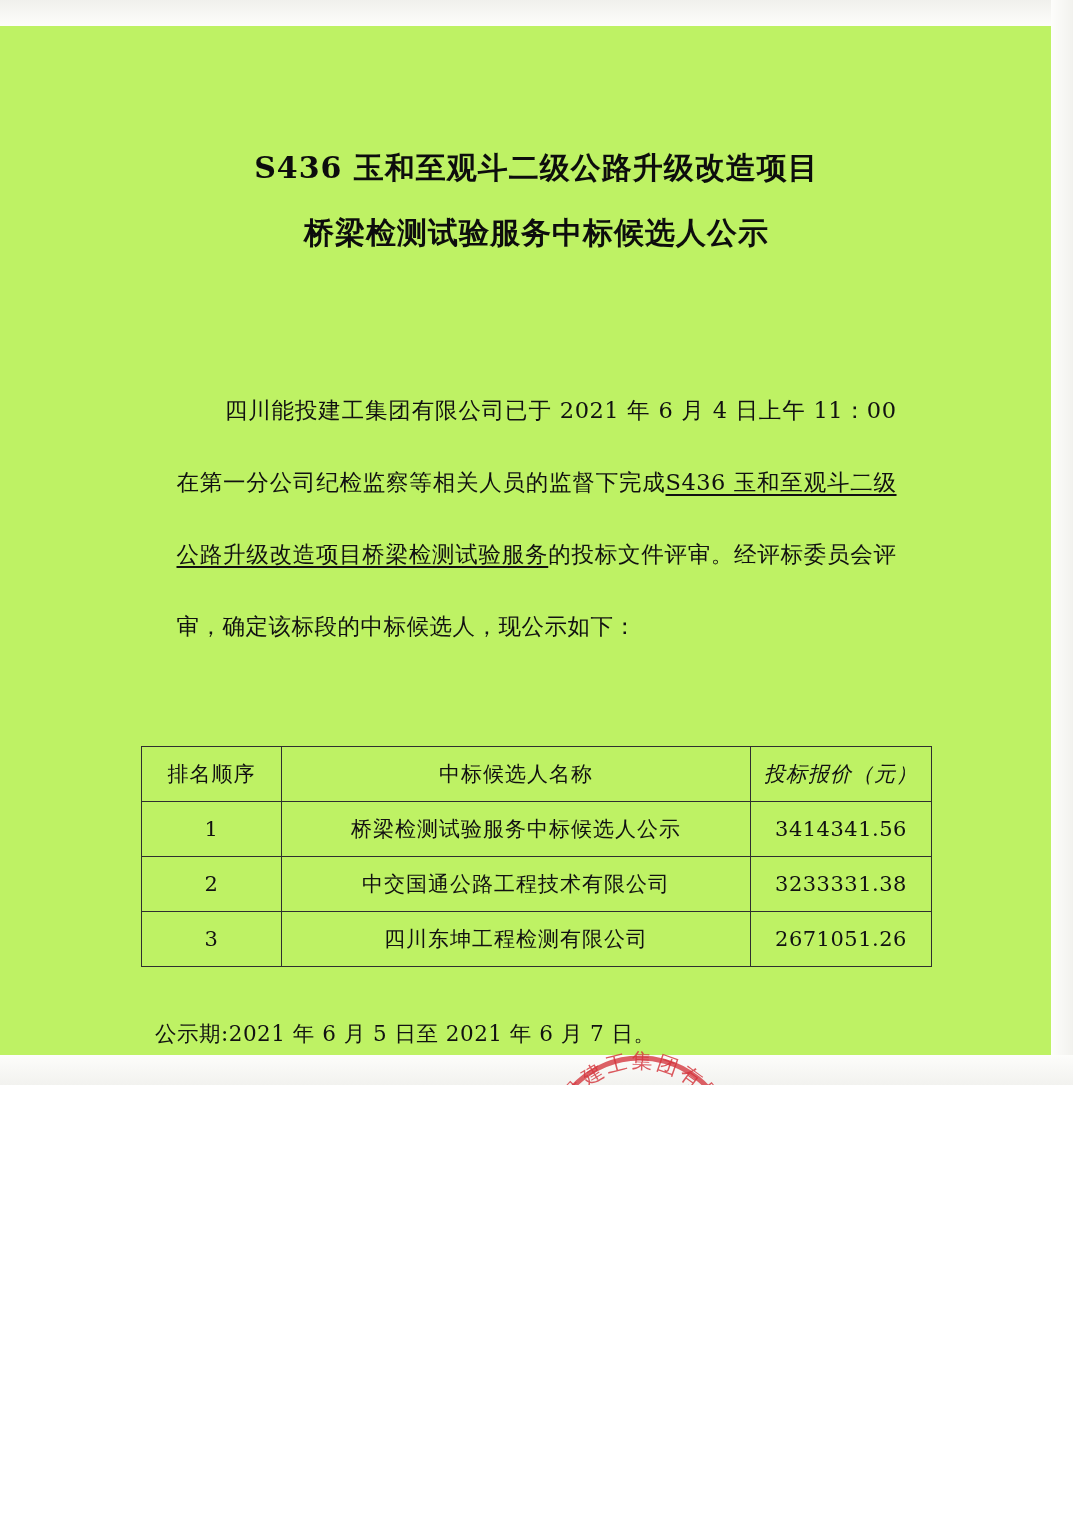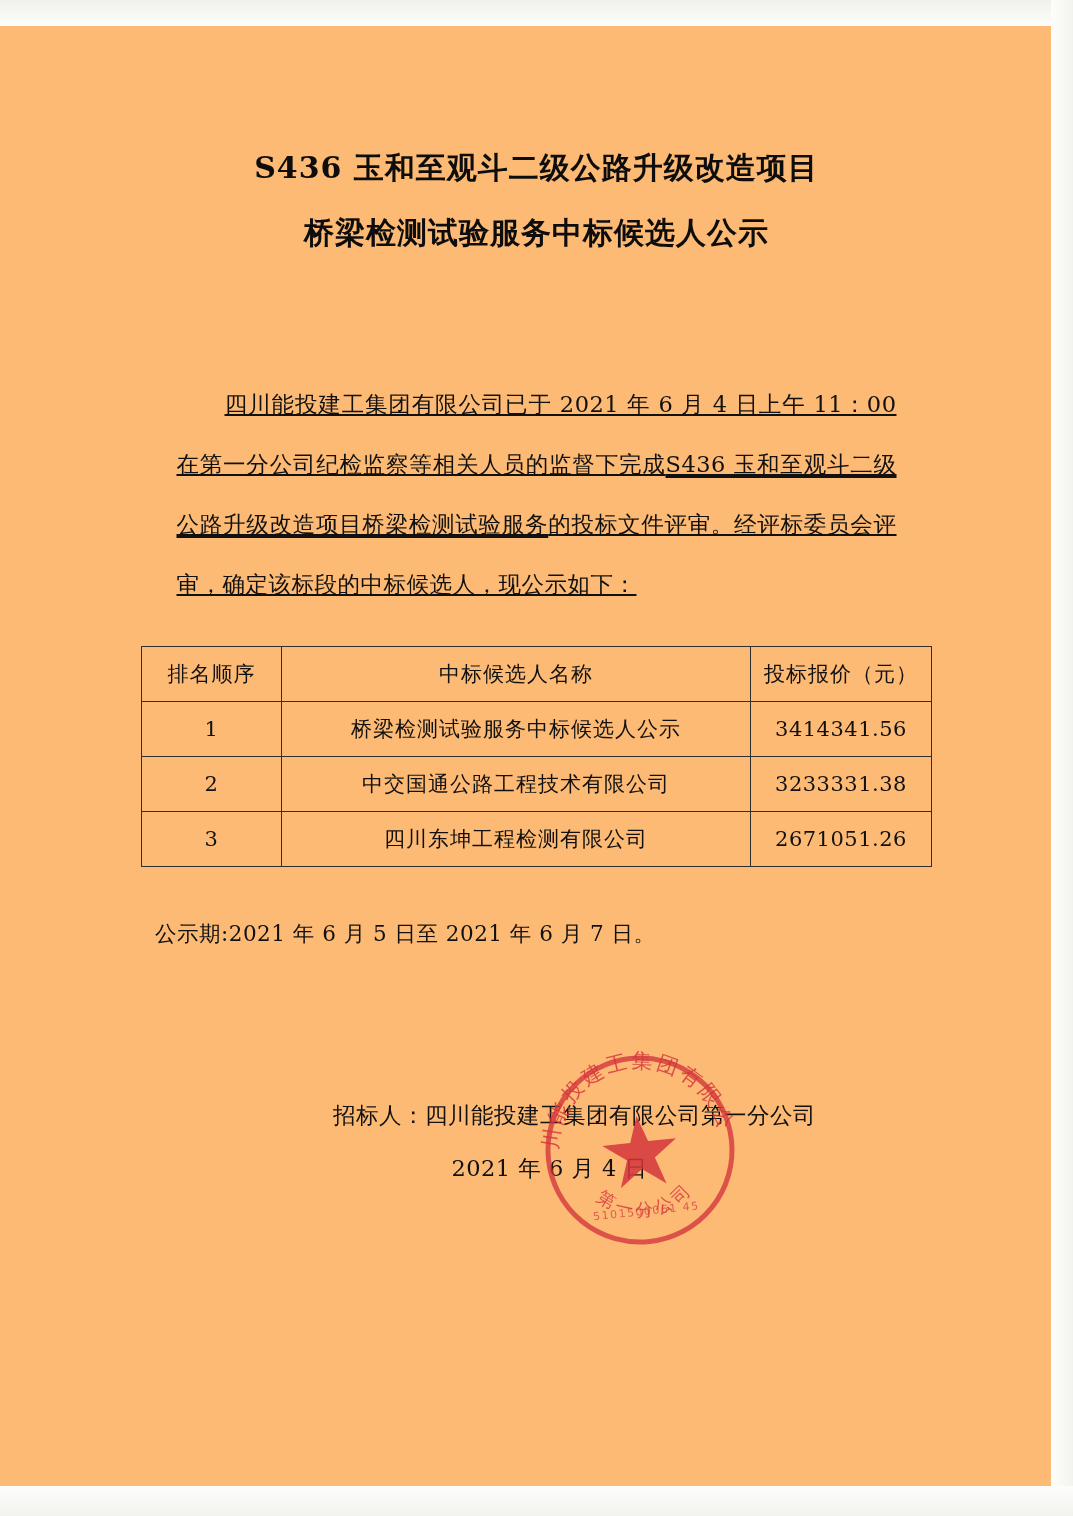--- a/index.html
+++ b/index.html
@@ -7,22 +7,22 @@
     padding: 0;
     background: #ffffff;
   }
   body {
     font-family: "DejaVu Serif", "Liberation Serif", serif;
     color: #111;
   }
   .page {
     position: relative;
     width: 1073px;
-    height: 1516px;
-    background: #fdba74;
+    height: 1085px;
+    background: #bef264;
     overflow: hidden;
   }
   
   .scan-edge-top {
     position: absolute;
     top: 0; left: 0; right: 0;
     height: 26px;
     background: linear-gradient(to bottom, #f0f0ec 0%, #fdfdfb 100%);
   }
   .scan-edge-right {
@@ -53,48 +53,47 @@
     color: #0d0d0d;
   }
   .title-line1 { margin-top: 148px; }
   .title-line2 { margin-top: 24px; }
 
   .para {
     margin: 0 auto;
     width: 720px;
     margin-top: 120px;
     font-size: 22.5px;
-    line-height: 60px;
+    line-height: 72px;
     text-align: justify;
     text-justify: inter-ideograph;
     letter-spacing: 0.5px;
-    text-decoration: underline;
   }
   .para .indent { display: inline-block; width: 48px; }
   .u { text-decoration: underline; text-underline-offset: 4px; }
 
   table.bid-table {
-    margin: 32px auto 0 auto;
+    margin: 84px auto 0 auto;
     border-collapse: collapse;
     width: 763px;
     table-layout: fixed;
     padding-left: 19px;
   }
   table.bid-table td, table.bid-table th {
     border: 1.6px solid #2f2f2f;
     height: 54px;
     text-align: center;
     font-size: 21px;
     font-weight: normal;
     letter-spacing: 1px;
     padding: 0 4px;
   }
   table.bid-table .col-rank { width: 131px; }
   table.bid-table .col-name { width: 460px; }
-  table.bid-table .col-price { width: 172px; }
+  table.bid-table .col-price { width: 172px; font-style: italic; }
   table.bid-table .num {
     font-family: "DejaVu Serif", "Liberation Serif", serif;
     letter-spacing: 0.5px;
   }
 
   .notice-period {
     width: 763px;
     margin: 52px auto 12px auto;
     font-size: 21.5px;
     letter-spacing: 0.5px;

